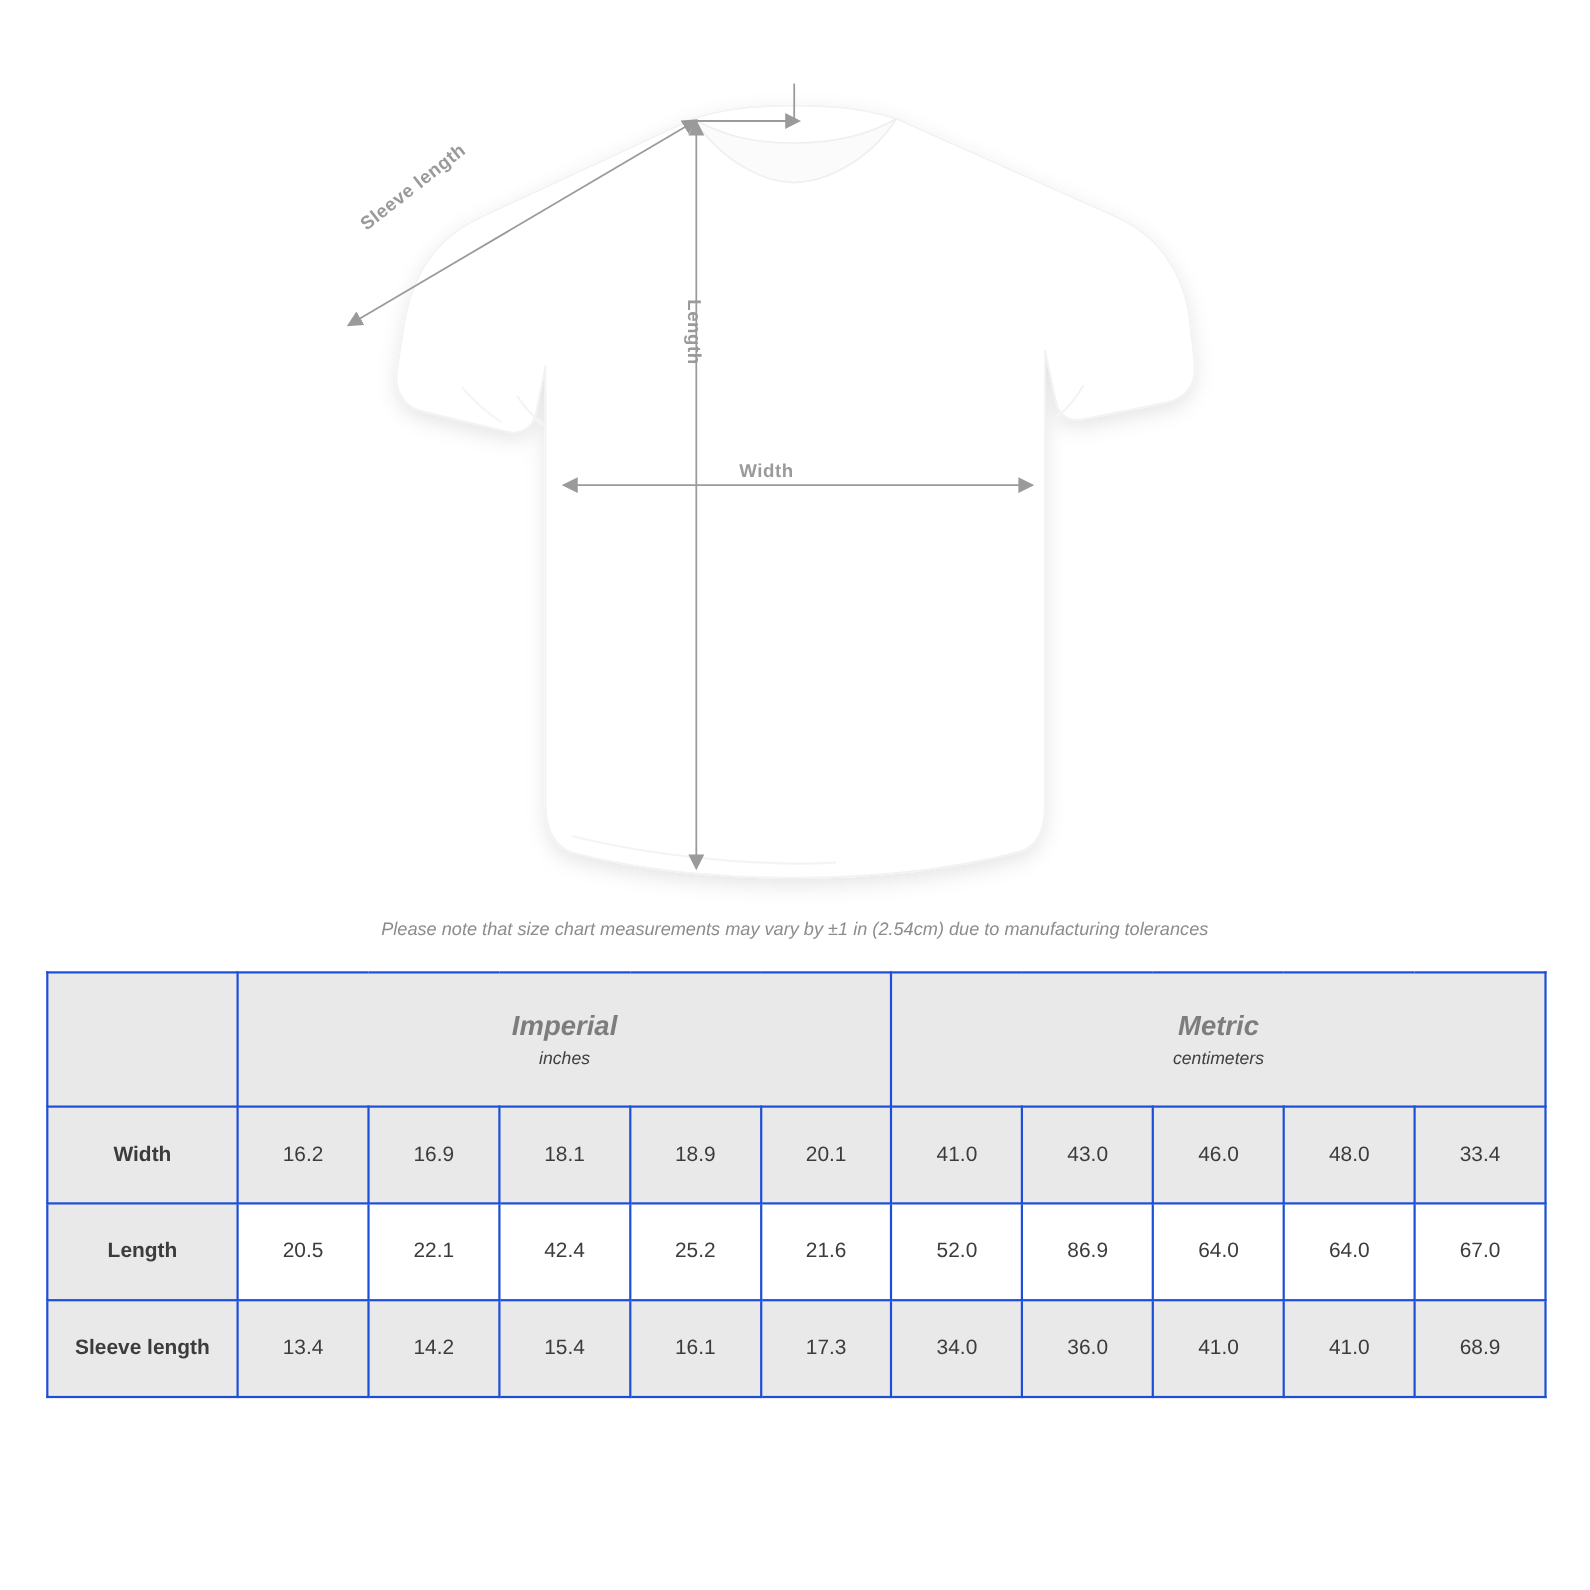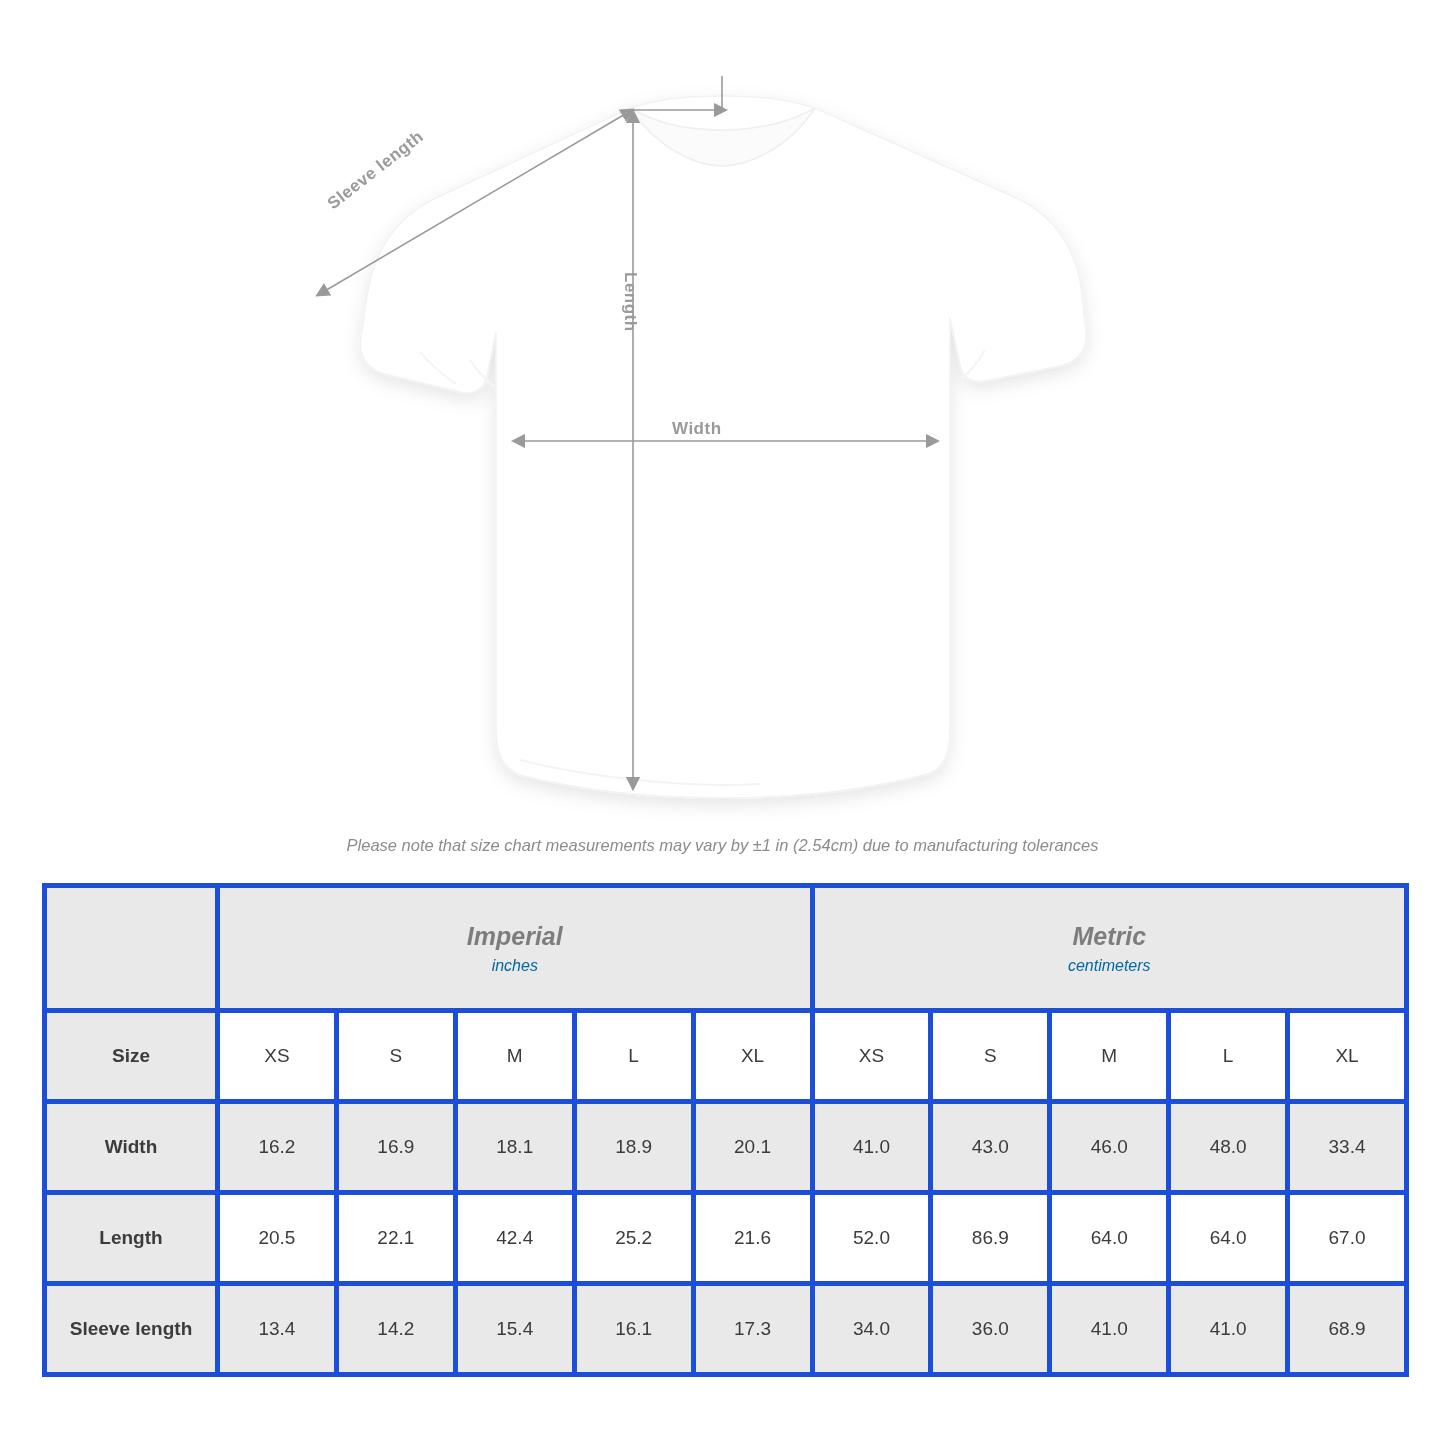--- a/index.html
+++ b/index.html
@@ -74,39 +74,39 @@
   .table-wrap {
     margin: 28px 42px 0 42px;
   }
   table.size-table {
     border-collapse: collapse;
     width: 1361px;
     table-layout: fixed;
   }
   table.size-table td,
   table.size-table th {
-    border: 5px solid #1d4ed8;
+    border: 2px solid #1d4ed8;
     text-align: center;
     vertical-align: middle;
   }
   .unit-header {
     background: #e9e9e9;
     height: 118px;
   }
   .unit-system {
     font-size: 25px;
     font-weight: bold;
     font-style: italic;
     color: #7d7d7d;
     line-height: 1.25;
   }
   .unit-sub {
     font-size: 16px;
     font-style: italic;
-    color: #0369a1;
+    color: #404040;
     margin-top: 4px;
   }
   .hdr-row td {
     background: #ffffff;
     height: 84px;
     font-size: 19px;
     color: #4a4a4a;
   }
   .hdr-row td.rowlabel {
     background: #e9e9e9;
@@ -230,33 +230,20 @@
         <td class="unit-header" colspan="5">
           <div class="unit-system">Imperial</div>
           <div class="unit-sub">inches</div>
         </td>
         <td class="unit-header" colspan="5">
           <div class="unit-system">Metric</div>
           <div class="unit-sub">centimeters</div>
         </td>
       </tr>
 
-      <tr class="hdr-row">
-        <td class="rowlabel">Size</td>
-        <td class="sizecol">XS</td>
-        <td class="sizecol">S</td>
-        <td class="sizecol">M</td>
-        <td class="sizecol">L</td>
-        <td class="sizecol">XL</td>
-        <td class="sizecol">XS</td>
-        <td class="sizecol">S</td>
-        <td class="sizecol">M</td>
-        <td class="sizecol">L</td>
-        <td class="sizecol">XL</td>
-      </tr>
 
       <tr class="data-row band-grey">
         <td class="rowlabel">Width</td>
         <td>16.2</td>
         <td>16.9</td>
         <td>18.1</td>
         <td>18.9</td>
         <td>20.1</td>
         <td>41.0</td>
         <td>43.0</td>

